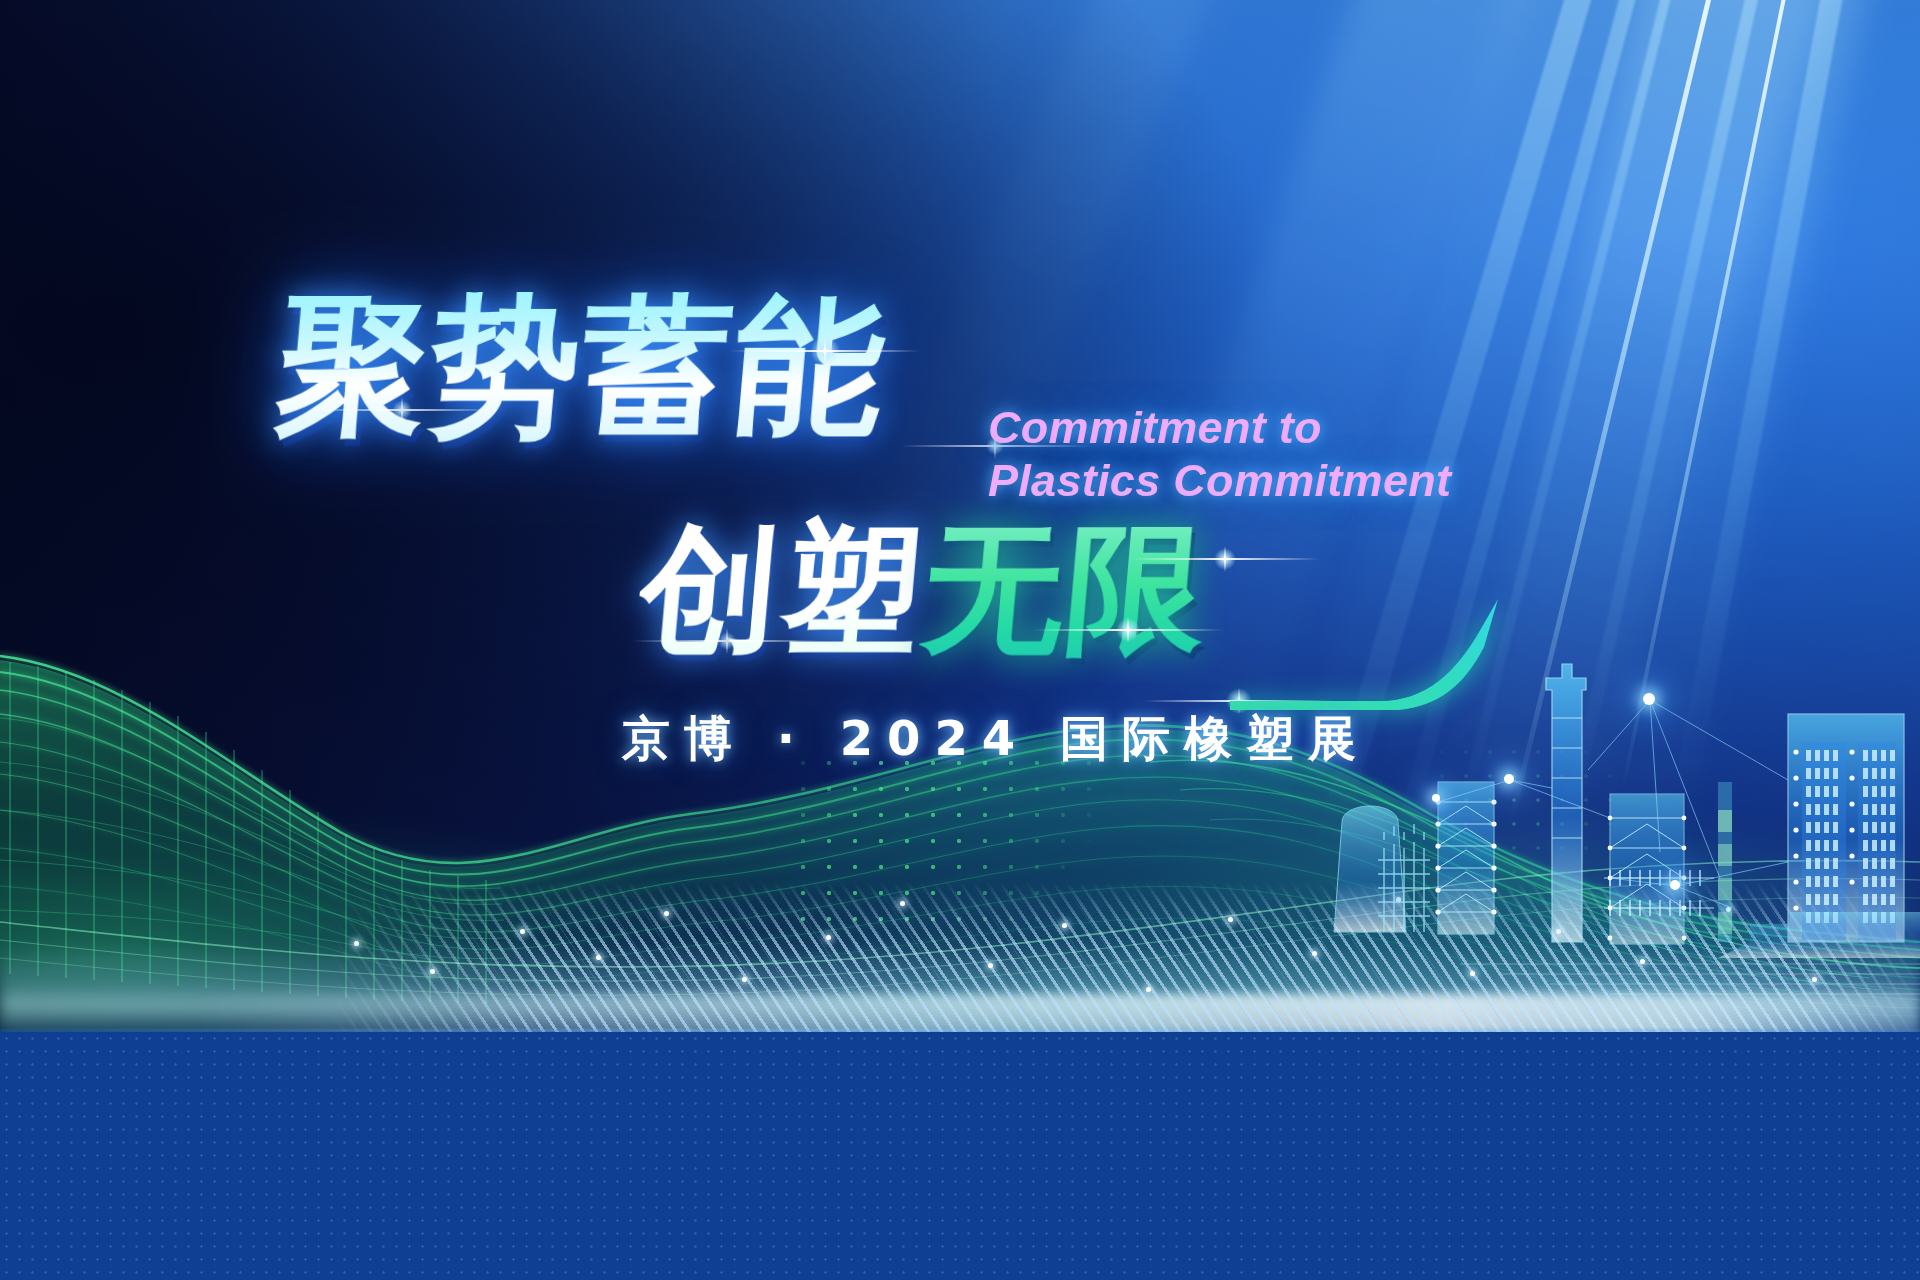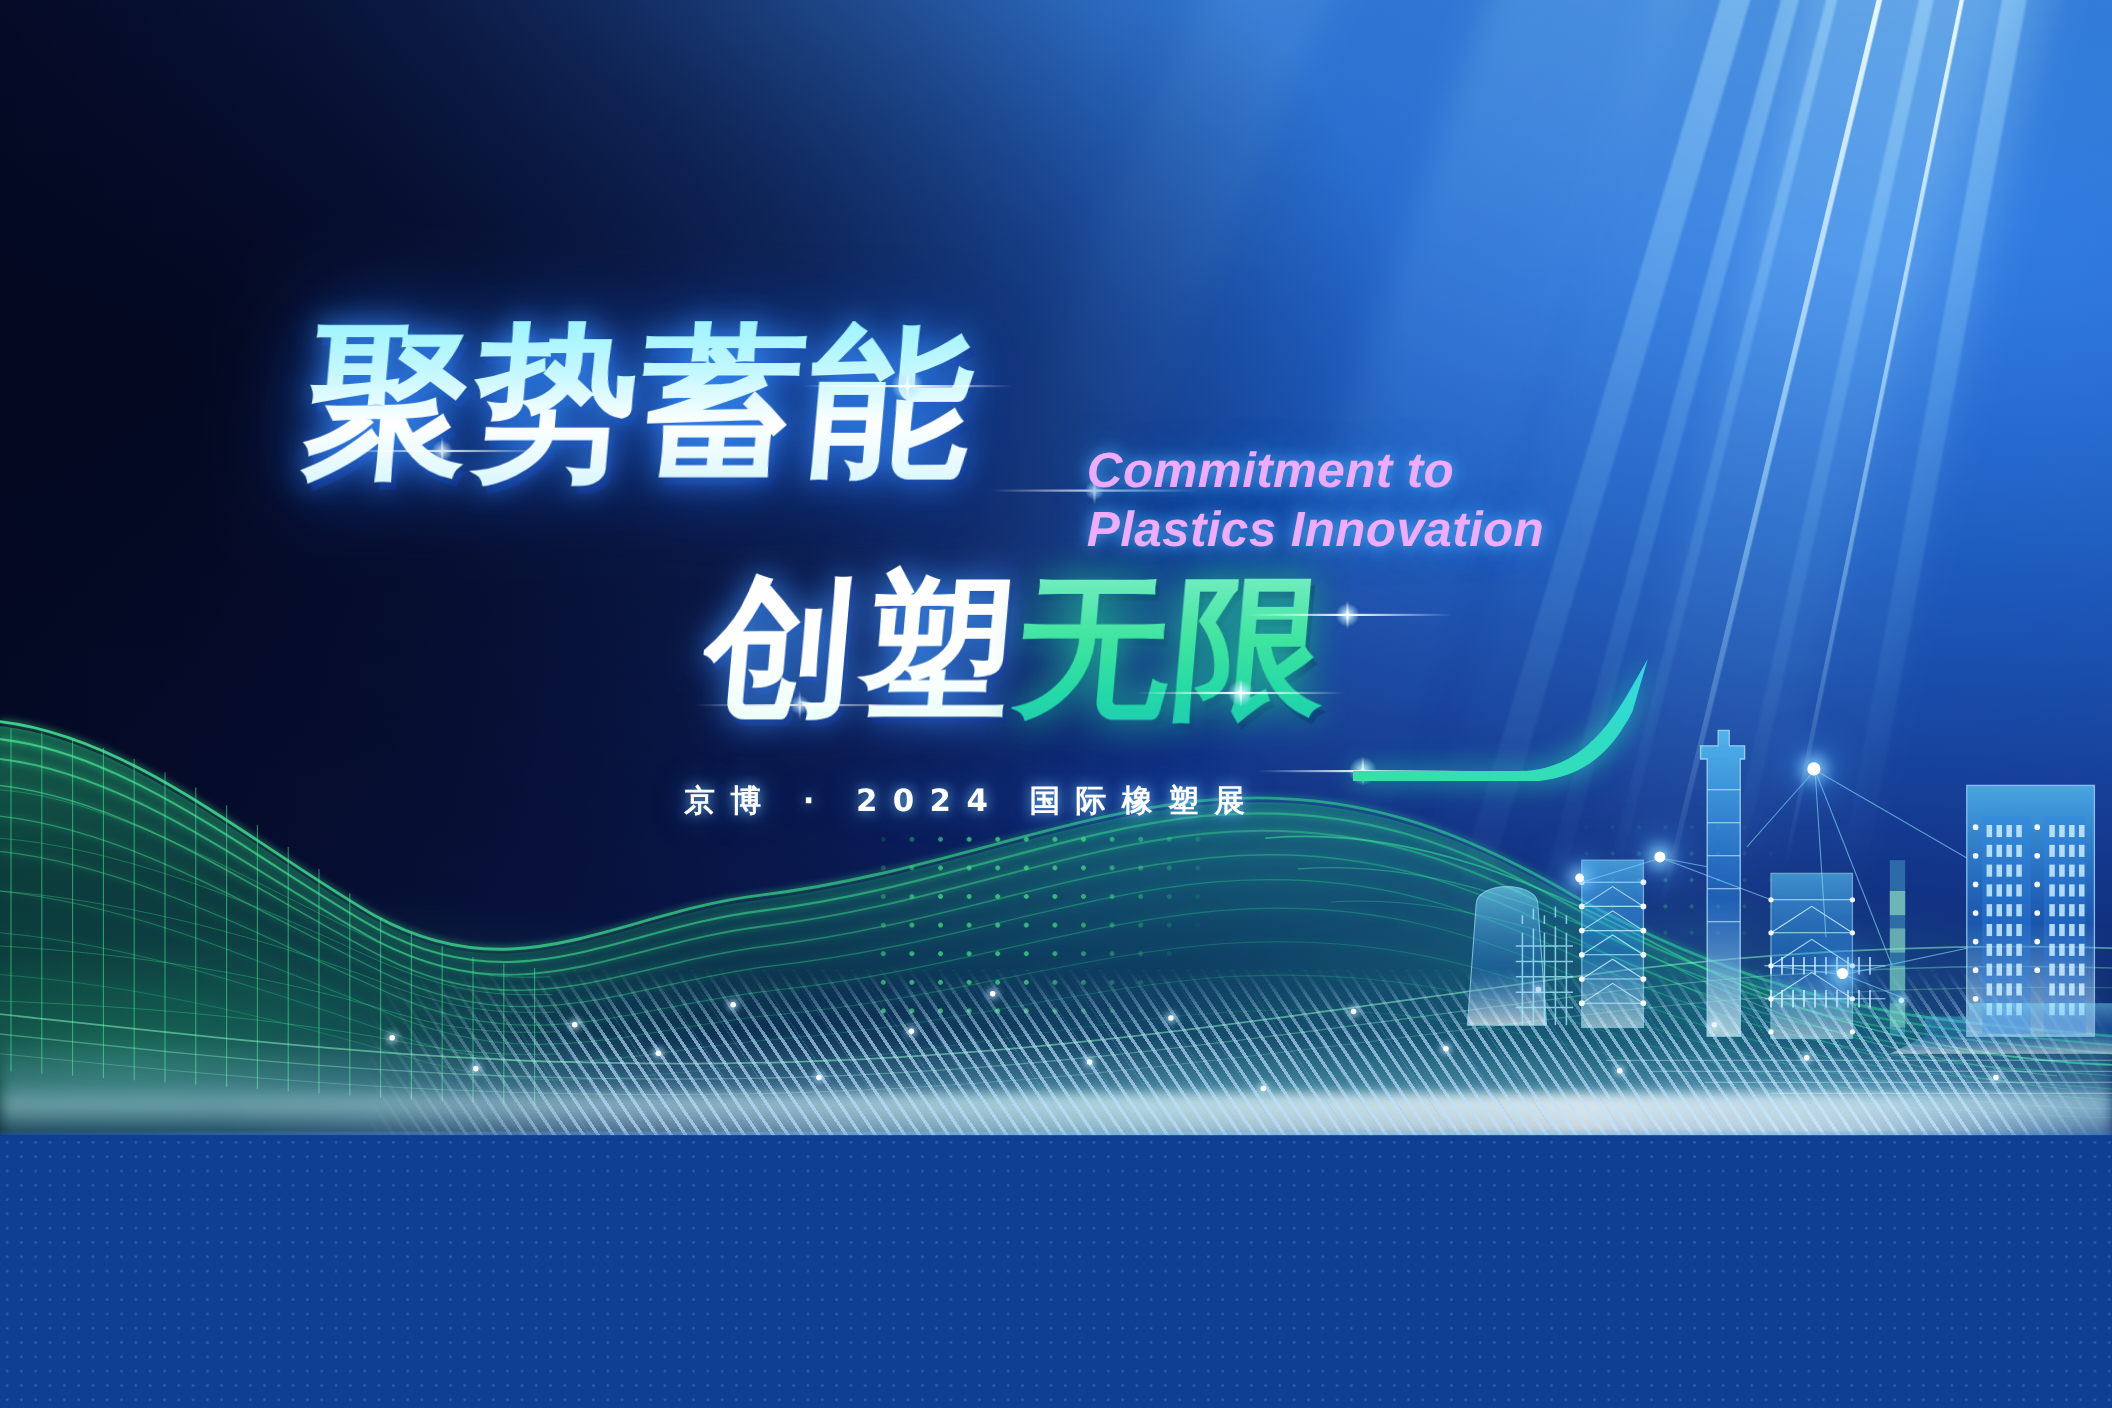--- a/index.html
+++ b/index.html
@@ -195,21 +195,21 @@
     font-family:"Liberation Sans","DejaVu Sans",sans-serif;
     text-shadow:0 0 14px rgba(80,180,255,.95),0 0 34px rgba(40,130,240,.7);
     white-space:nowrap;
   }
 
   .swoosh{position:absolute;left:1230px;top:575px;width:270px;height:135px;}
   .swoosh svg{width:270px;height:135px;display:block;filter:drop-shadow(0 0 12px rgba(40,230,190,.8));}
 
   .cn-foot{
     position:absolute;left:622px;top:714px;
-    font-size:28px;line-height:1;font-weight:bold;
+    font-size:48px;line-height:1;font-weight:bold;
     letter-spacing:14px;
     color:#ffffff;
     font-family:"DejaVu Sans","Liberation Sans",sans-serif;
     text-shadow:0 0 12px rgba(120,195,255,.85),0 0 30px rgba(50,130,240,.6);
     white-space:nowrap;
   }
 
   
   .sparkle{
     position:absolute;pointer-events:none;
@@ -580,21 +580,21 @@
   <div class="textblock">
 
     <div class="cn-main">聚势蓄能</div>
 
     <div class="sparkle" style="left:810px;top:336px;width:30px;height:30px;"></div>
     <div class="sparkle" style="left:392px;top:400px;width:20px;height:20px;opacity:.85;"></div>
     <div class="sparkle" style="left:986px;top:437px;width:18px;height:18px;opacity:.8;"></div>
 
     <div class="en-line">
       <div>Commitment to</div>
-      <div>Plastics Innovation</div>
+      <div>Plastics Commitment</div>
     </div>
 
     <div class="cn-sub">
       <span class="w">创塑</span><span class="g">无限</span>
     </div>
 
     <div class="sparkle" style="left:1214px;top:548px;width:22px;height:22px;"></div>
     <div class="sparkle" style="left:1116px;top:618px;width:24px;height:24px;"></div>
     <div class="sparkle" style="left:1226px;top:688px;width:26px;height:26px;"></div>
     <div class="sparkle" style="left:718px;top:632px;width:18px;height:18px;opacity:.8;"></div>

